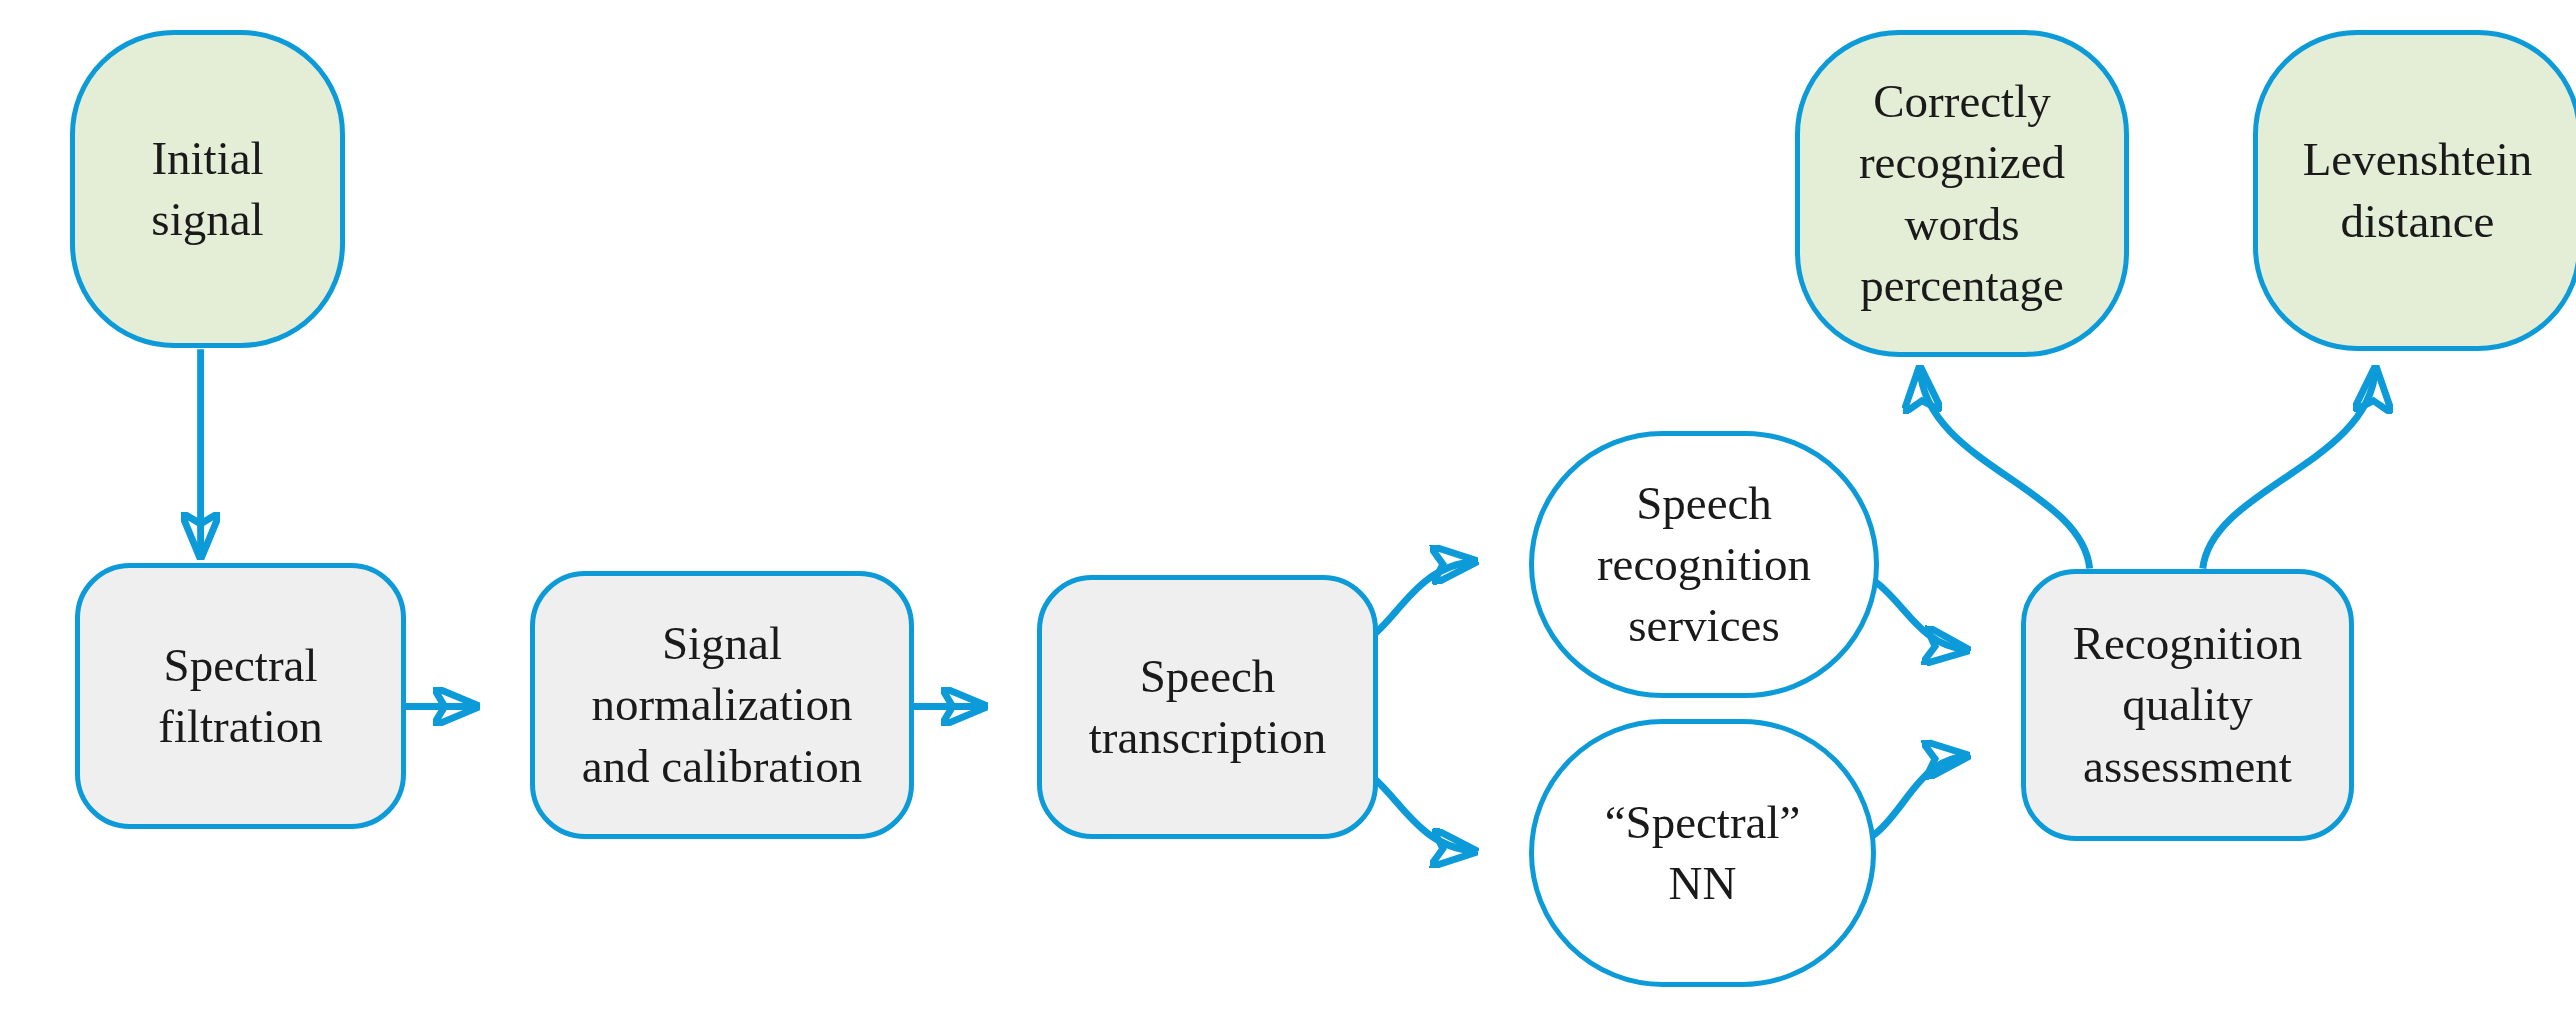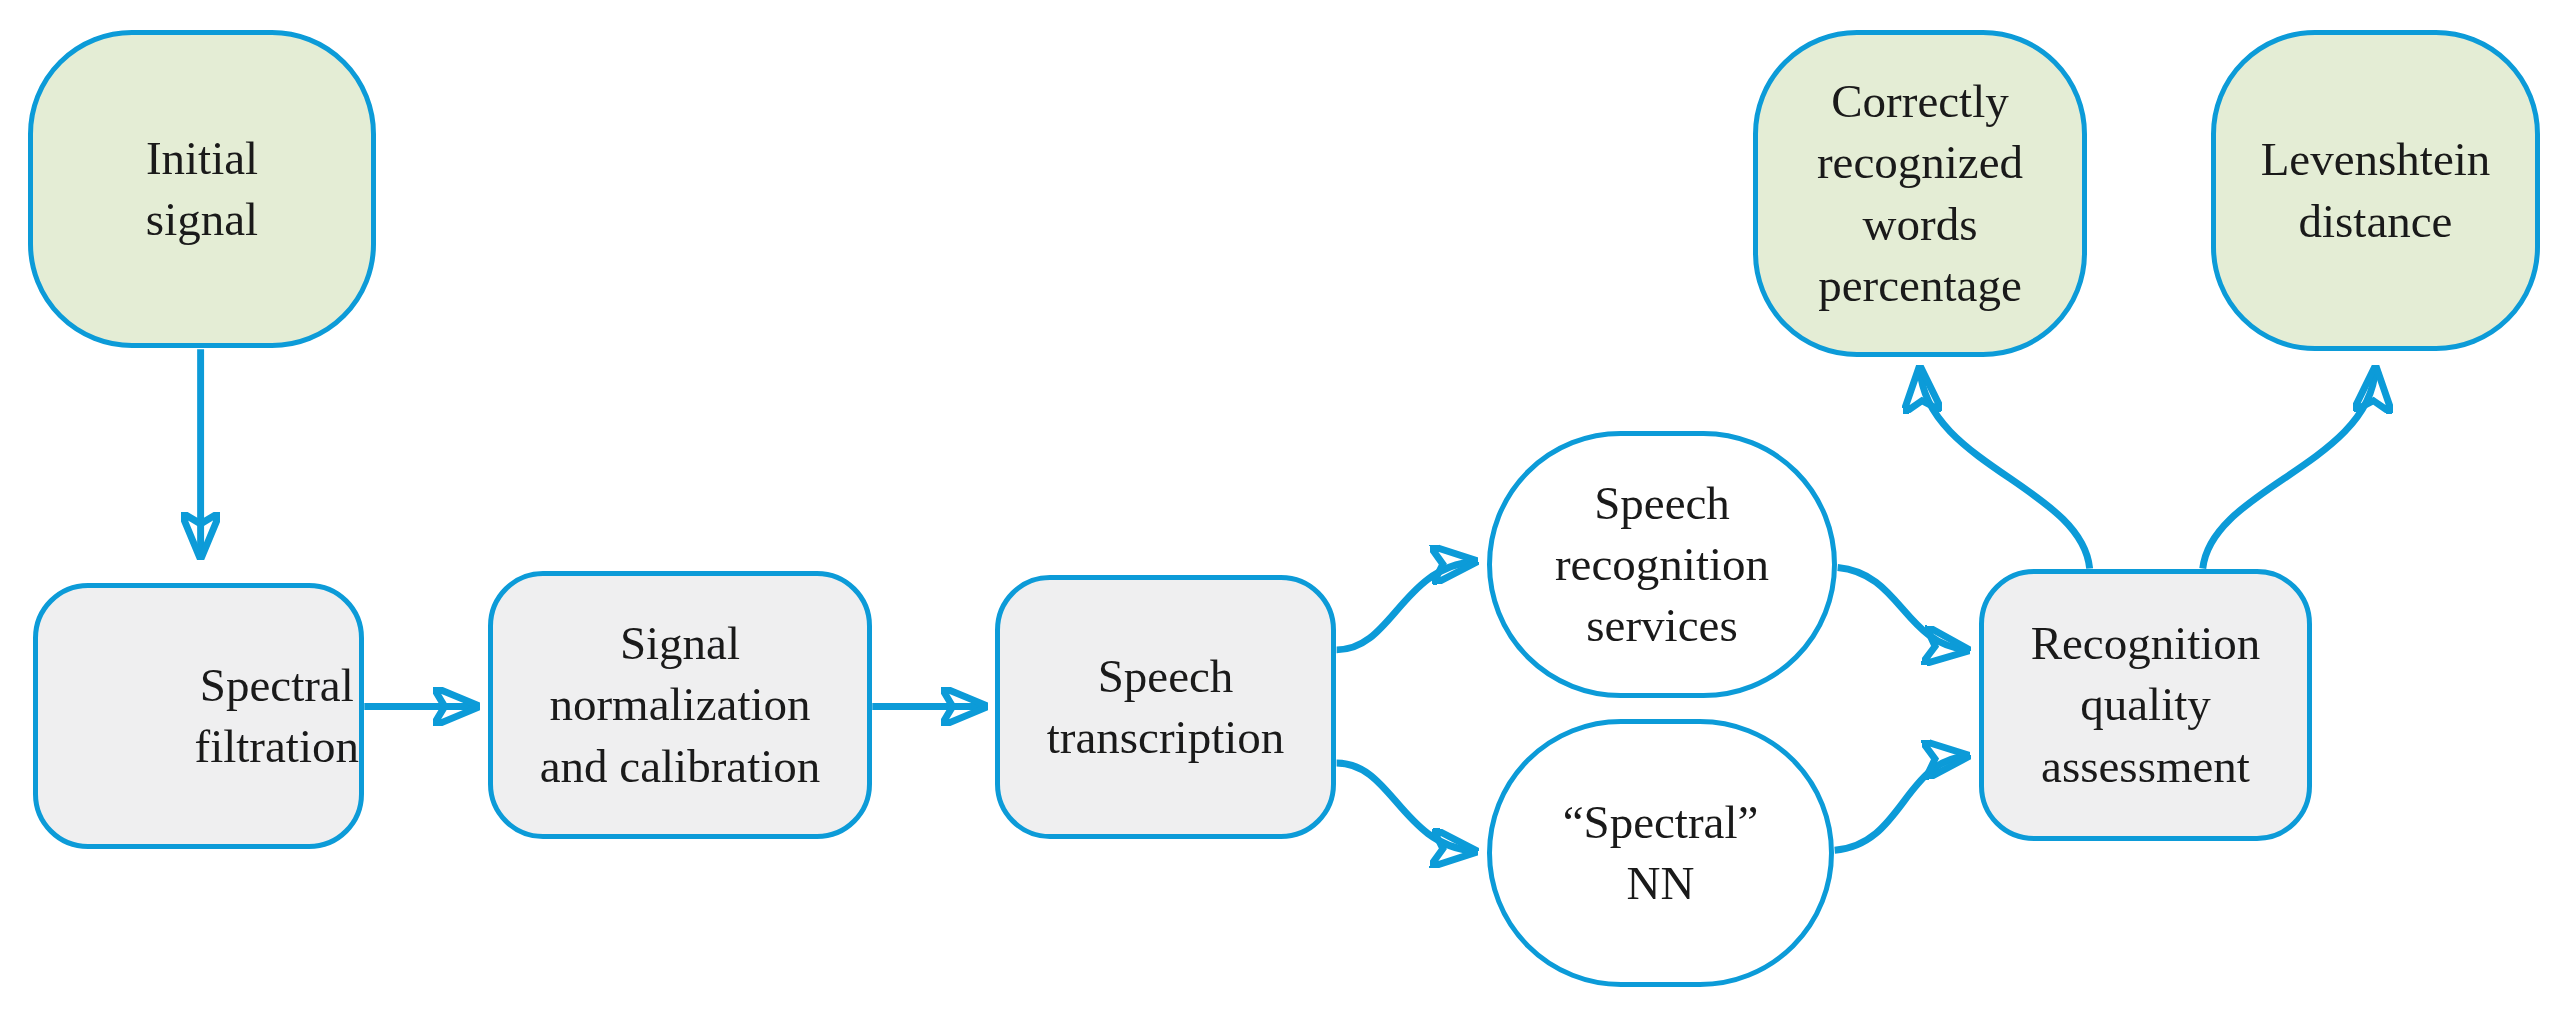--- a/index.html
+++ b/index.html
@@ -17,31 +17,32 @@
     color:var(--text);
     overflow:hidden;
   }
   .edges{position:absolute;left:0;top:0;width:2576px;height:1010px;}
   .edges path{stroke:var(--accent,#0c9bd8);stroke-width:7;fill:none;}
   .node{
     position:absolute;
     display:flex;align-items:center;justify-content:center;
     text-align:center;box-sizing:border-box;
     border:5px solid var(--accent,#0c9bd8);
+    margin-left:42px;
   }
   .lbl{white-space:pre-line;font-size:47px;line-height:1.3;}
   .fill-green{background:var(--green,#e4edd5);}
   .fill-gray{background:var(--gray,#efeff0);}
   .fill-white{background:#ffffff;}
   .shape-squircle{border-radius:104px;}
   .shape-box{border-radius:55px;}
   .shape-circle{border-radius:134px;}
 
-  #node-initial-signal{left:28px;top:30px;width:348px;height:318px;}
-  #node-spectral-filtration{left:33px;top:583px;width:331px;height:266px;justify-content:flex-end;}
+  #node-initial-signal{left:28px;top:30px;width:275px;height:318px;}
+  #node-spectral-filtration{left:33px;top:563px;width:331px;height:266px;}
   #node-signal-normalization{left:488px;top:571px;width:384px;height:268px;}
   #node-speech-transcription{left:995px;top:575px;width:341px;height:264px;}
   #node-speech-recognition-services{left:1487px;top:431px;width:350px;height:267px;}
   #node-whisper-nn{left:1487px;top:719px;width:347px;height:268px;}
   #node-recognition-quality{left:1979px;top:569px;width:333px;height:272px;}
   #node-correct-words-percentage{left:1753px;top:30px;width:334px;height:327px;}
   #node-levenshtein-distance{left:2211px;top:30px;width:329px;height:321px;}
 </style>
 </head>
 <body>

